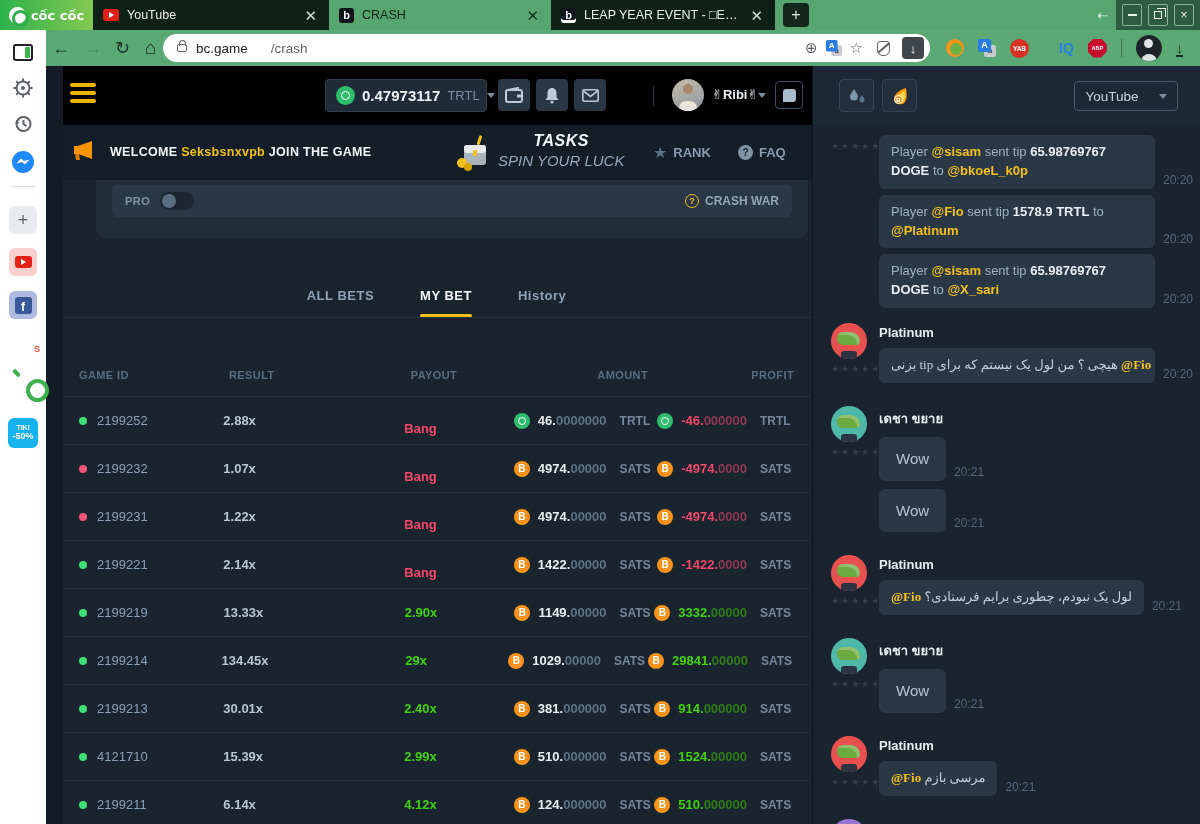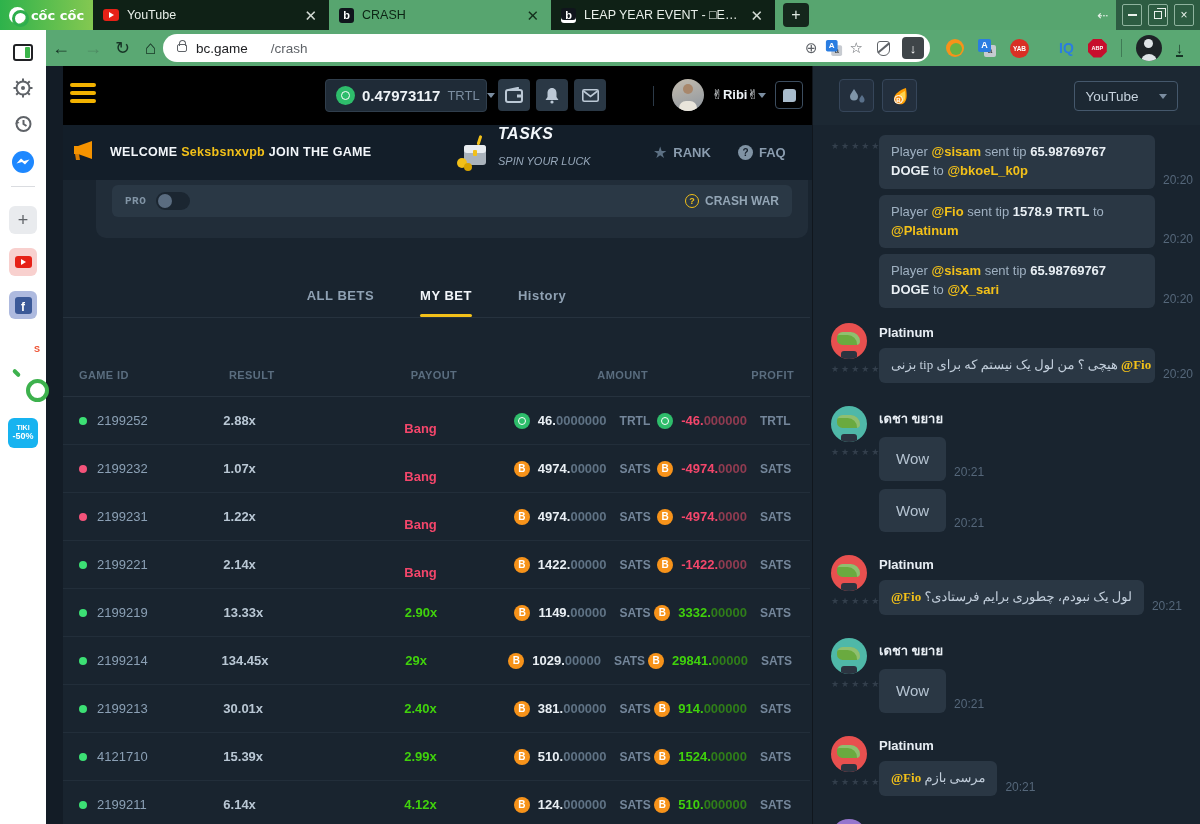--- a/index.html
+++ b/index.html
@@ -152,34 +152,34 @@
     border-radius:4px; display:flex; align-items:center; justify-content:center; }
   .chatbtn i { width:13px; height:13px; background:#a9bccc; border-radius:3px 3px 3px 0; }
 
   .banner { position:absolute; left:0; top:59px; width:766px; height:55px; background:#131e29;
     display:flex; align-items:center; }
   .mega { position:absolute; left:24px; top:14px; }
   .welcome { position:absolute; left:64px; top:20px; font-size:12.5px; font-weight:bold;
     color:#f2f6fa; letter-spacing:.3px; }
   .welcome .nm { color:#f2c019; }
   .chest { position:absolute; left:406px; top:8px; }
-  .tasks { position:absolute; left:452px; top:0; font-style:italic; }
+  .tasks { position:absolute; left:452px; top:7px; font-style:italic;text-align:center; }
   .tasks .t1 { color:#f2f6fa; font-weight:bold; font-size:16px; letter-spacing:.5px; }
-  .tasks .t2 { color:#97a8ba; font-size:11px; margin-top:12px; }
+  .tasks .t2 { color:#97a8ba; font-size:15px; margin-top:2px; }
   .bmenu { position:absolute; top:0; height:55px; display:flex; align-items:center; gap:6px;
     color:#8a9cae; font-weight:bold; font-size:13px; }
   .bmenu .star { color:#5c7083; font-size:16px; }
   .qcirc { width:15px; height:15px; border-radius:50%; background:#8093a4; color:#16212d;
     font-size:10px; font-weight:bold; display:flex; align-items:center; justify-content:center; }
 
   .gpanel { position:absolute; left:50px; top:114px; width:712px; height:58px; background:#212d39;
     border-radius:0 0 10px 10px; }
   .gbar { position:absolute; left:16px; top:5px; right:16px; height:32px; background:#2a3845;
     border-radius:6px; display:flex; align-items:center; padding:0 13px; }
-  .prolabel { color:#8295a6; font-size:11px; font-weight:bold; letter-spacing:.5px; margin-right:10px;font-family:Liberation Mono, monospace; }
+  .prolabel { color:#8295a6; font-size:11px; font-weight:bold; letter-spacing:.5px; margin-right:10px; }
   .toggle { width:34px; height:18px; background:#1b2631; border-radius:9px; position:relative; }
   .toggle i { position:absolute; left:2px; top:2px; width:14px; height:14px; border-radius:50%; background:#5a6c80; }
   .cwar { margin-left:auto; display:flex; align-items:center; gap:6px; color:#93a5b5;
     font-size:12px; font-weight:bold; }
   .cwar .q { width:14px; height:14px; border:1.5px solid #f2c019; border-radius:50%; color:#f2c019;
     font-size:9px; display:flex; align-items:center; justify-content:center; }
 
   .bettabs { position:absolute; left:17px; top:200px; width:747px; height:52px;
     border-bottom:1px solid #26323e; display:flex; align-items:flex-end; justify-content:center; gap:46px; }
   .btab { padding-bottom:14px; font-size:13px; font-weight:bold; color:#8fa1b3;

